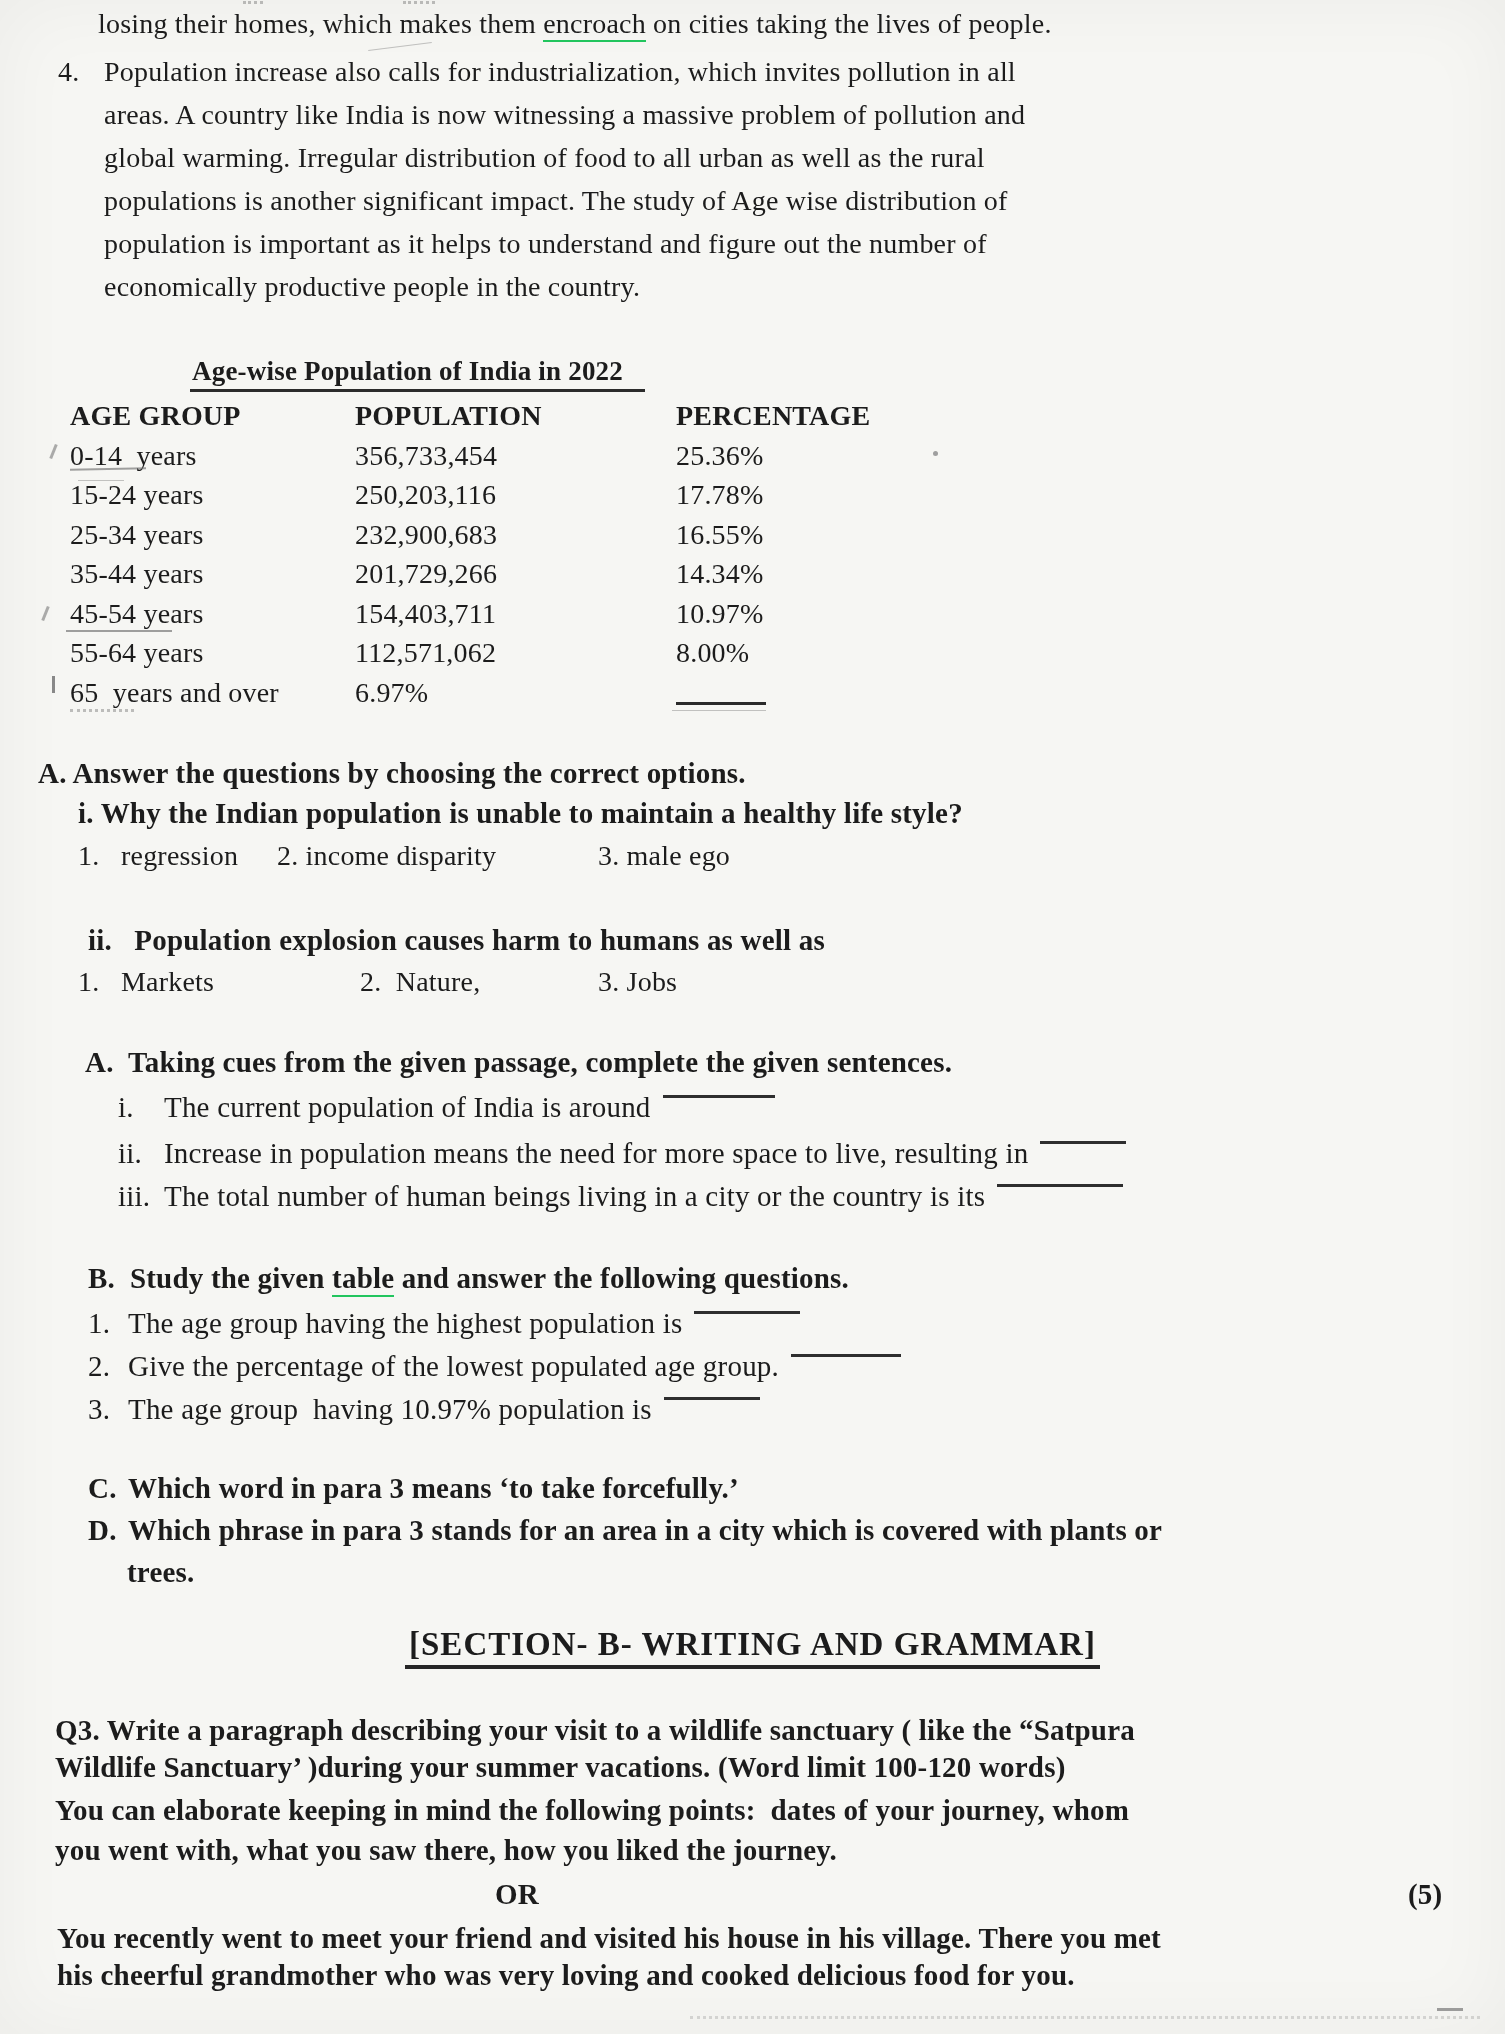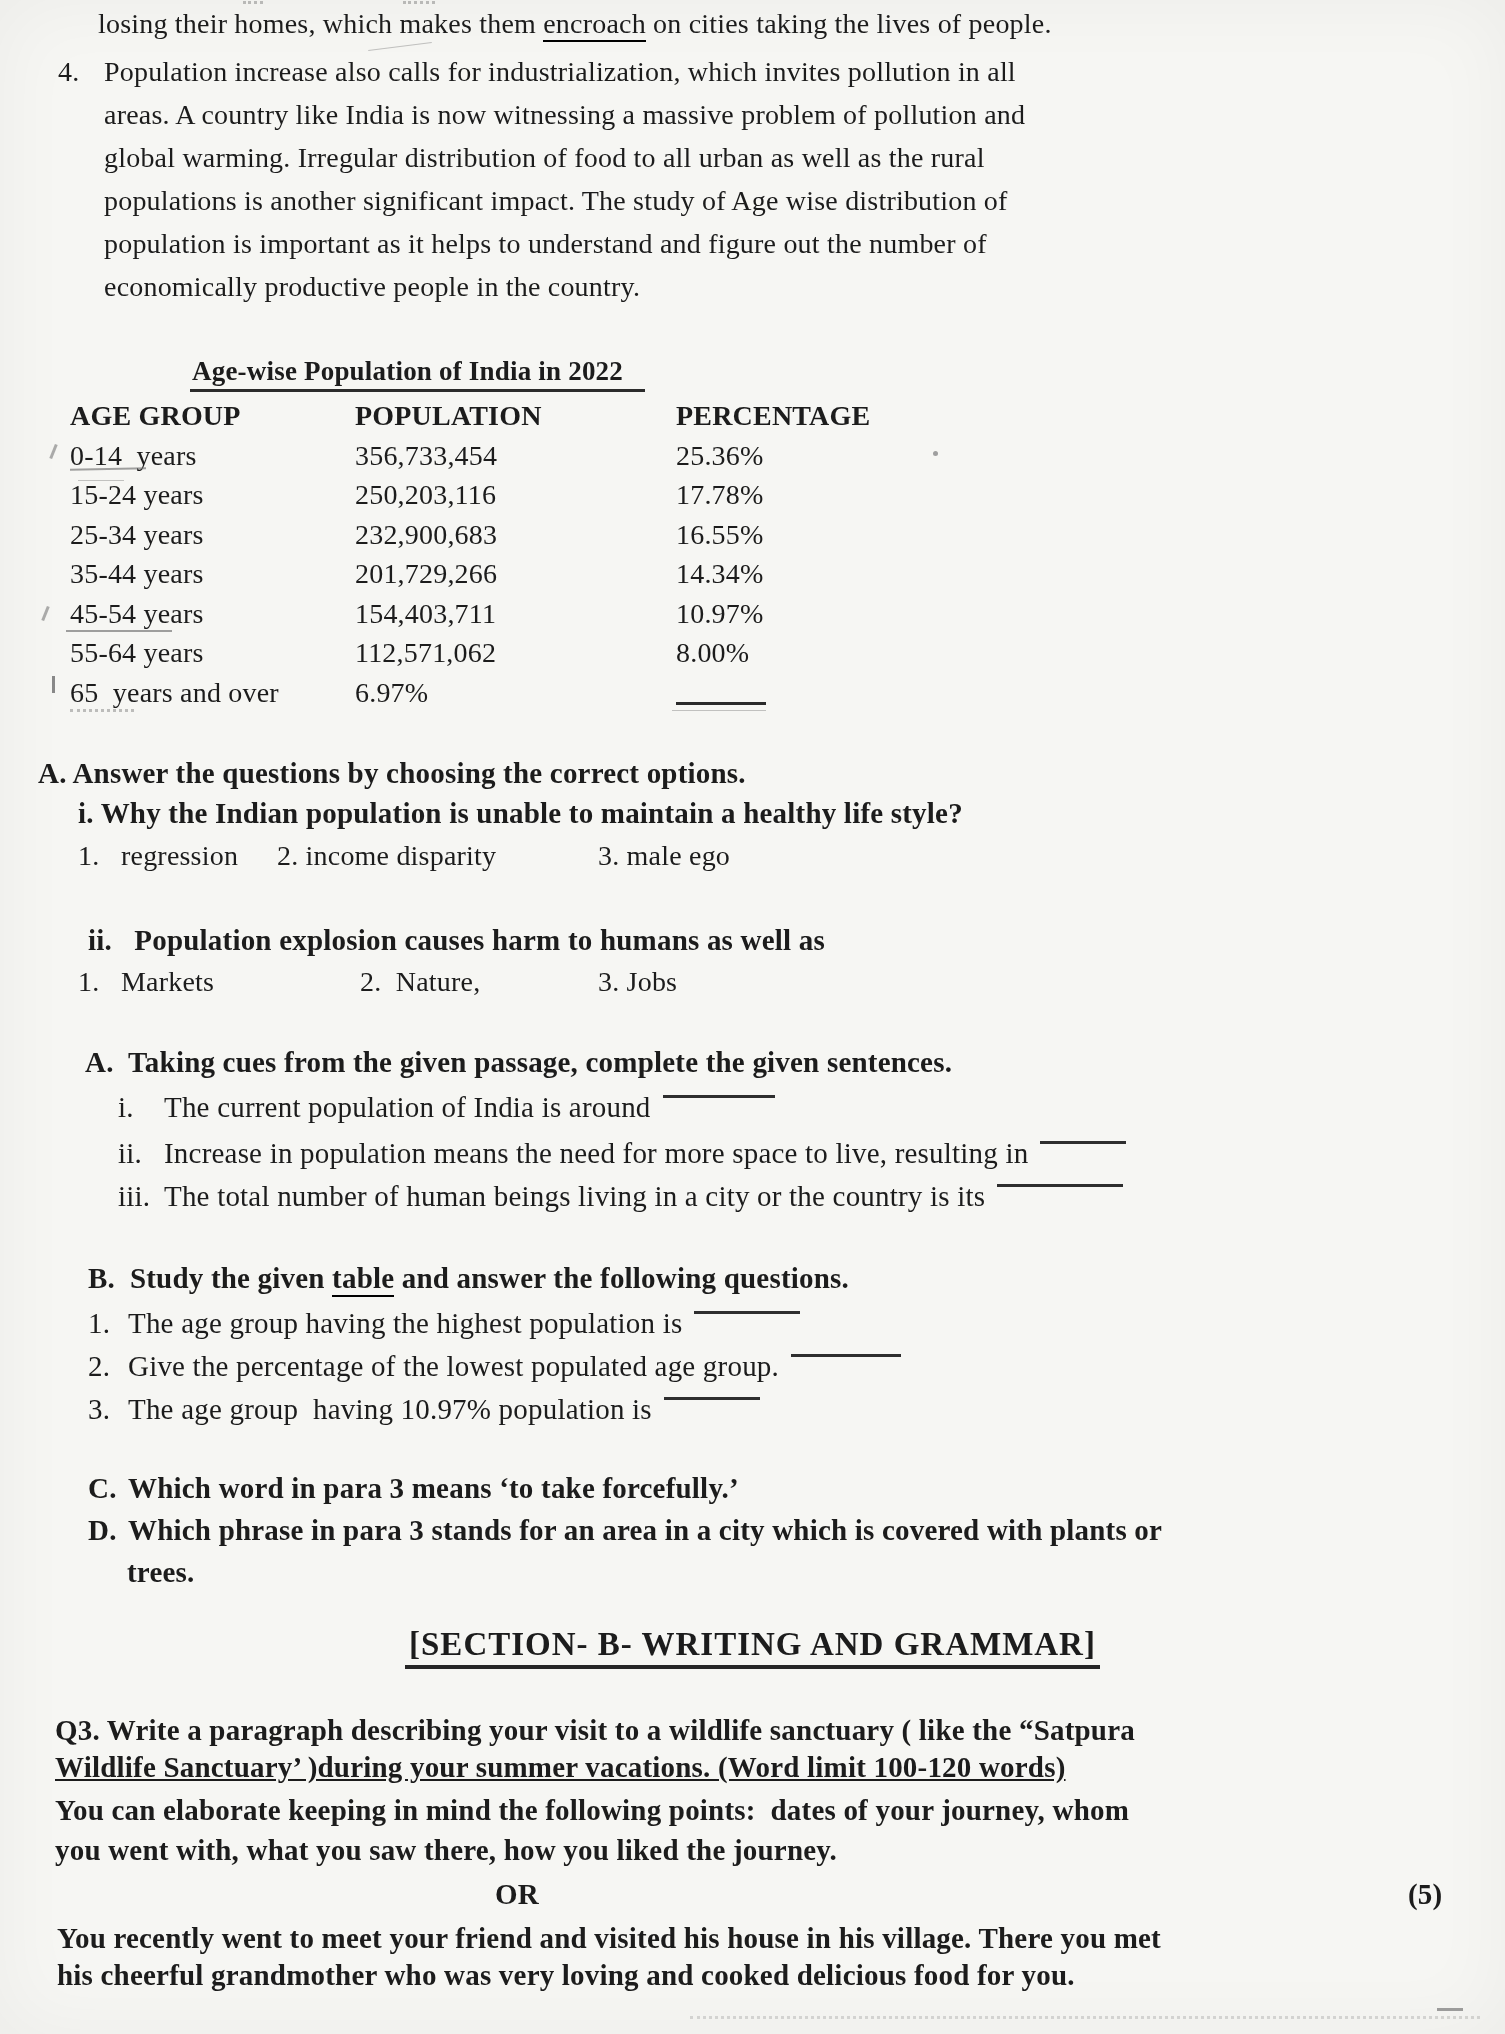--- a/index.html
+++ b/index.html
@@ -15,21 +15,21 @@
   }
   .abs{position:absolute;}
   .line{white-space:pre;}
   .b{font-weight:bold;}
   .fs28{font-size:28px;}
   .fs29{font-size:29px;}
   
   .para{display:flex;font-size:28px;line-height:43px;}
   .para .pnum{width:46px;flex:0 0 46px;}
   
-  .u-ink{border-bottom:2px solid #000000;padding-bottom:1px;}
+  .u-ink{border-bottom:2px solid #22c55e;padding-bottom:1px;}
   
   .tbl-title{font-weight:bold;font-size:27px;border-bottom:3px solid #2b2b2b;padding:0 22px 3px 2px;white-space:pre;}
   .tbl{display:grid;grid-template-columns:285px 321px 199px;font-size:28px;}
   .tbl>div{height:39.5px;white-space:pre;}
   .tbl .hd{font-weight:bold;}
   
   .blank{display:inline-block;height:4px;border-bottom:3px solid #2e2e2e;margin-left:12px;}
   .hang{display:flex;font-size:29px;white-space:pre;}
   .hang .qnum{flex:0 0 40px;}
   .hang .qnum-w{flex:0 0 46px;}
@@ -176,21 +176,21 @@
     <span class="qnum">D.</span>
     <span>Which phrase in para 3 stands for an area in a city which is covered with plants or</span>
   </div>
   <div class="line b fs29 abs" style="top:1556px;left:127px;">trees.</div>
 
   <div class="sec-b-wrap abs" style="top:1626px;">
     <span class="sec-b">[SECTION- B- WRITING AND GRAMMAR]</span>
   </div>
 
   <div class="line b fs29 abs" style="top:1714px;left:55px;">Q3. Write a paragraph describing your visit to a wildlife sanctuary ( like the “Satpura</div>
-  <div class="line b fs29 abs" style="top:1751px;left:55px;text-decoration:underline;">Wildlife Sanctuary’ )during your summer vacations. (Word limit 100-120 words)</div>
+  <div class="line b fs29 abs" style="top:1751px;left:55px;">Wildlife Sanctuary’ )during your summer vacations. (Word limit 100-120 words)</div>
   <div class="line b fs29 abs" style="top:1794px;left:55px;">You can elaborate keeping in mind the following points:  dates of your journey, whom</div>
   <div class="line b fs29 abs" style="top:1834px;left:55px;">you went with, what you saw there, how you liked the journey.</div>
 
   <div class="abs" style="top:1878px;left:0;width:100%;height:38px;">
     <span class="b fs29 abs" style="left:495px;">OR</span>
     <span class="b fs29 abs" style="left:1408px;">(5)</span>
   </div>
 
   <div class="line b fs29 abs" style="top:1922px;left:57px;">You recently went to meet your friend and visited his house in his village. There you met</div>
   <div class="line b fs29 abs" style="top:1959px;left:57px;">his cheerful grandmother who was very loving and cooked delicious food for you.</div>

